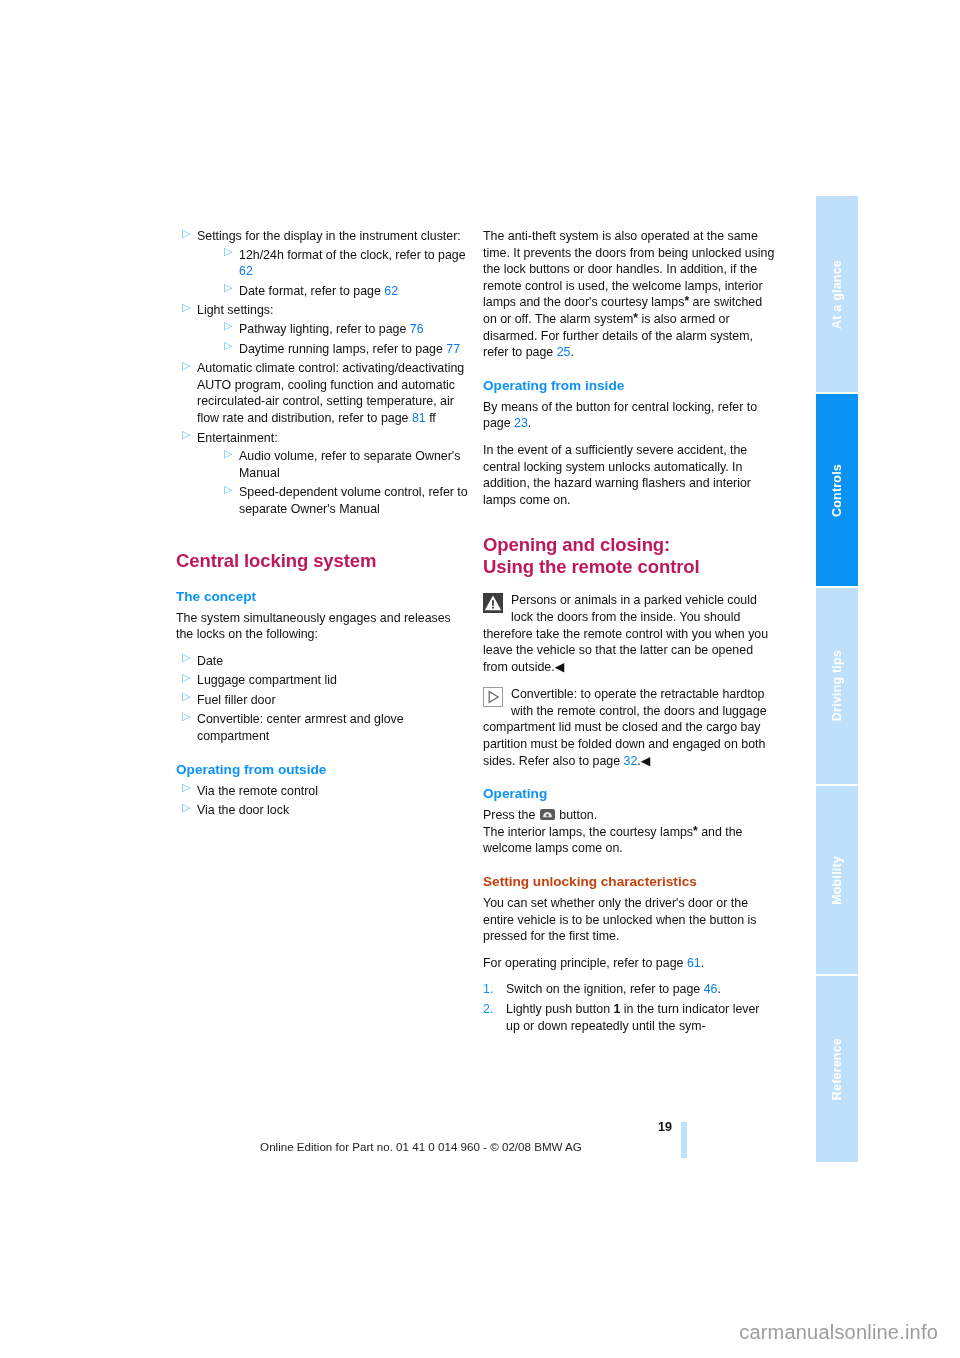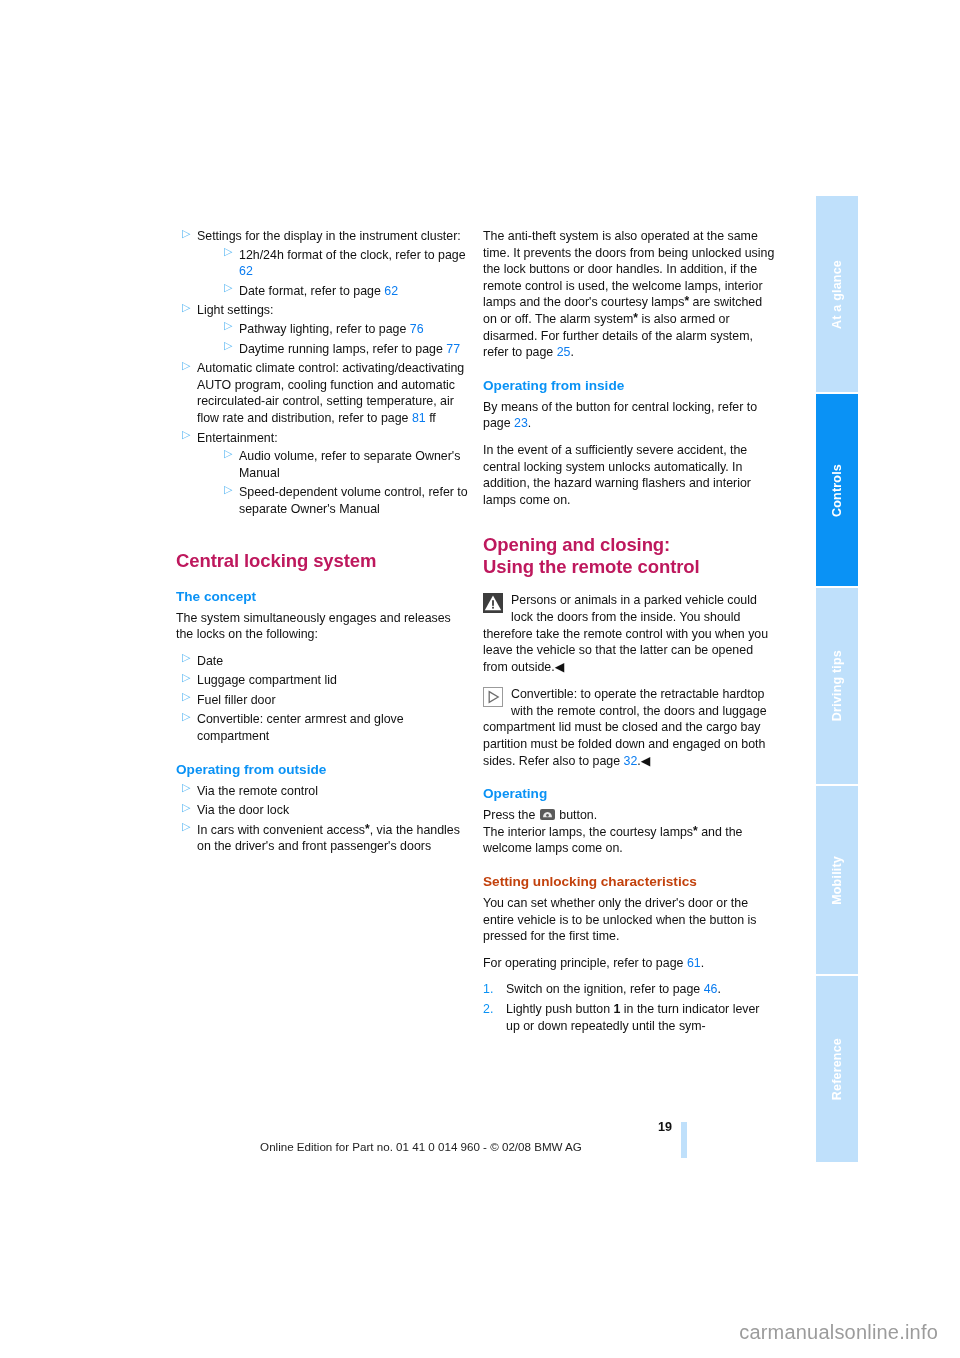--- a/index.html
+++ b/index.html
@@ -353,24 +353,20 @@
     <h2 class="sub">Operating from outside</h2>
 
     <ul class="bl">
       <li>
         <span class="tri"></span>
         <span>Via the remote control</span>
       </li>
       <li>
         <span class="tri"></span>
         <span>Via the door lock</span>
-      </li>
-      <li>
-        <span class="tri"></span>
-        <span>In cars with convenient access</span><sup class="ast">*</sup><span>, via the handles on the driver's and front passenger's doors</span>
       </li>
     </ul>
   </div>
 
   <div class="col col-right">
 
     <p class="body"><span>The anti-theft system is also operated at the same time. It prevents the doors from being unlocked using the lock buttons or door handles. In addition, if the remote control is used, the welcome lamps, interior lamps and the door's courtesy lamps</span><sup class="ast">*</sup><span> are switched on or off. The alarm system</span><sup class="ast">*</sup><span> is also armed or disarmed. For further details of the alarm system, refer to page </span><span class="pg">25</span><span>.</span></p>
 
     <h2 class="sub">Operating from inside</h2>
 

